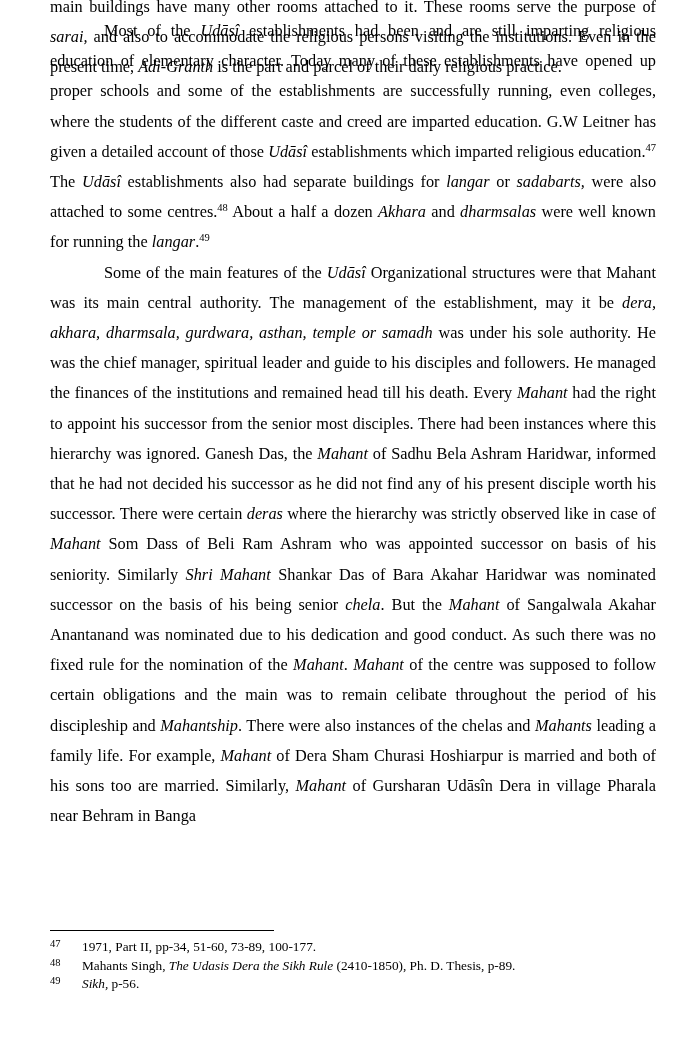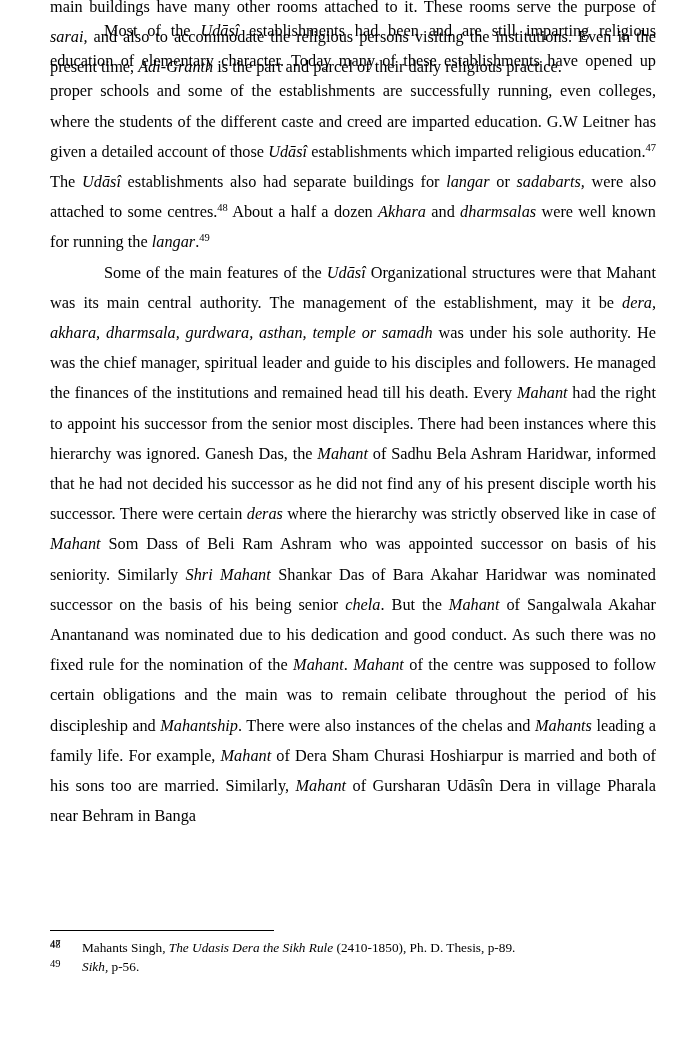--- a/index.html
+++ b/index.html
@@ -116,20 +116,21 @@
       <p class="para-indent"><span>Most of the </span><i>Udāsî</i><span> establishments had been and are still imparting religious education of elementary character. Today many of these establishments have opened up proper schools and some of the establishments are successfully running, even colleges, where the students of the different caste and creed are imparted education. G.W Leitner has given a detailed account of those </span><i>Udāsî</i><span> establishments which imparted religious education.</span><sup>47</sup><span> The </span><i>Udāsî</i><span> establishments also had separate buildings for </span><i>langar</i><span> or </span><i>sadabarts,</i><span> were also attached to some centres.</span><sup>48</sup><span> About a half a dozen </span><i>Akhara</i><span> and </span><i>dharmsalas</i><span> were well known for running the </span><i>langar</i><span>.</span><sup>49</sup></p>
       <p class="para-indent"><span>Some of the main features of the </span><i>Udāsî</i><span> Organizational structures were that Mahant was its main central authority. The management of the establishment, may it be </span><i>dera, akhara, dharmsala, gurdwara, asthan, temple or samadh</i><span> was under his sole authority. He was the chief manager, spiritual leader and guide to his disciples and followers. He managed the finances of the institutions and remained head till his death. Every </span><i>Mahant</i><span> had the right to appoint his successor from the senior most disciples. There had been instances where this hierarchy was ignored. Ganesh Das, the </span><i>Mahant</i><span> of Sadhu Bela Ashram Haridwar, informed that he had not decided his successor as he did not find any of his present disciple worth his successor. There were certain </span><i>deras</i><span> where the hierarchy was strictly observed like in case of </span><i>Mahant</i><span> Som Dass of Beli Ram Ashram who was appointed successor on basis of his seniority. Similarly </span><i>Shri Mahant</i><span> Shankar Das of Bara Akahar Haridwar was nominated successor on the basis of his being senior </span><i>chela</i><span>. But the </span><i>Mahant</i><span> of Sangalwala Akahar Anantanand was nominated due to his dedication and good conduct. As such there was no fixed rule for the nomination of the </span><i>Mahant</i><span>. </span><i>Mahant</i><span> of the centre was supposed to follow certain obligations and the main was to remain celibate throughout the period of his discipleship and </span><i>Mahantship</i><span>. There were also instances of the chelas and </span><i>Mahants</i><span> leading a family life. For example, </span><i>Mahant</i><span> of Dera Sham Churasi Hoshiarpur is married and both of his sons too are married. Similarly, </span><i>Mahant</i><span> of Gursharan Udāsîn Dera in village Pharala near Behram in Banga</span></p>
     </div>
   </div>
 
   <div class="footnote-rule"></div>
 
   <div class="footnotes">
     <div class="fn-row">
       <span class="fn-num">47</span>
+      <span class="fn-cont">1971, Part II, pp-34, 51-60, 73-89, 100-177.</span>
     </div>
     <div class="fn-row">
       <span class="fn-num">48</span>
       <span class="fn-text"><span>Mahants Singh, </span><i>The Udasis Dera the Sikh Rule</i><span> (2410-1850), Ph. D. Thesis, p-89.</span></span>
     </div>
     <div class="fn-row">
       <span class="fn-num">49</span>
       <span class="fn-text"><i>Sikh,</i><span> p-56.</span></span>
     </div>
   </div>

